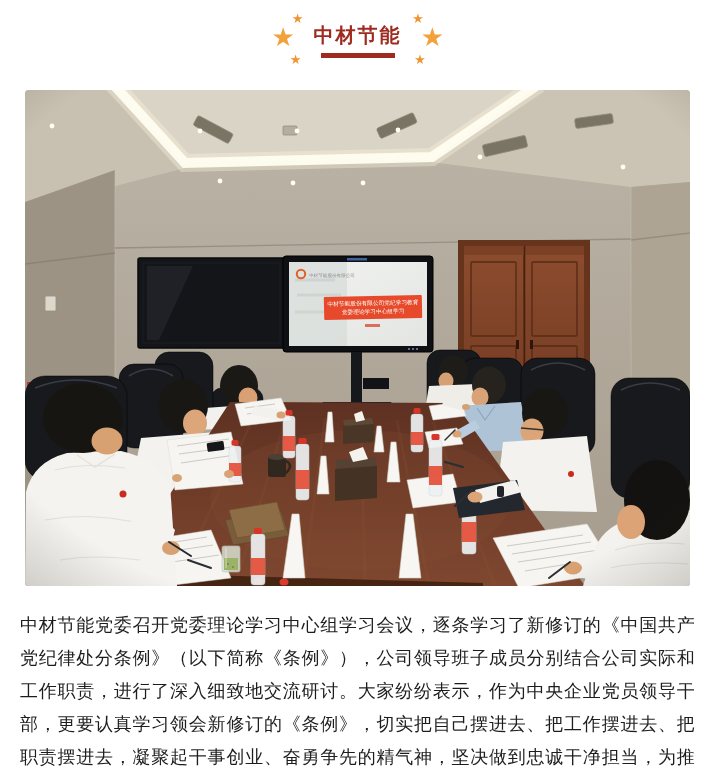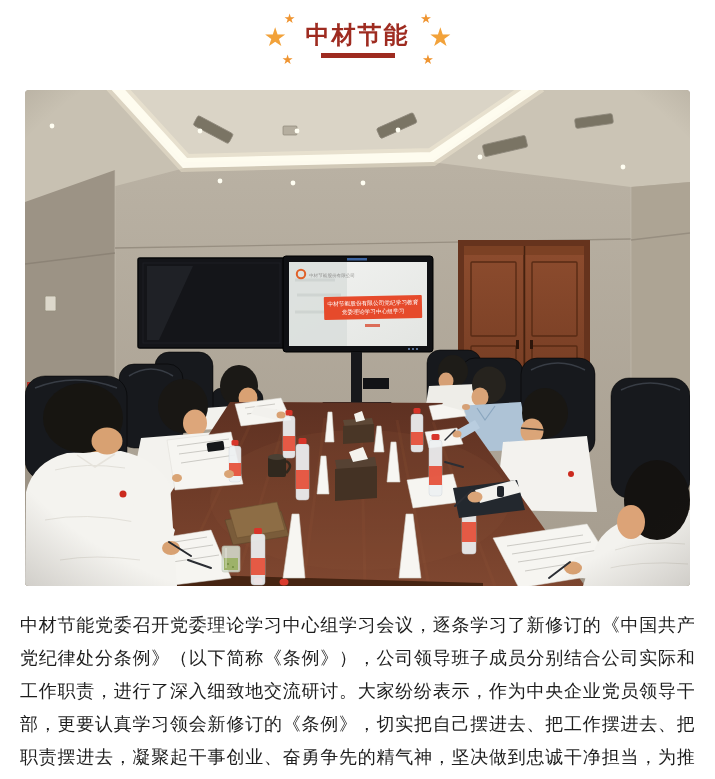--- a/index.html
+++ b/index.html
@@ -7,21 +7,21 @@
   .page{width:715px;background:#fff;}
   
   .brand-header{display:flex;justify-content:center;align-items:center;padding-top:12px;gap:8px;}
   .star-cluster{position:relative;width:34px;height:54px;flex:0 0 auto;}
   .star-cluster .star{position:absolute;line-height:1;}
   .star-big{font-size:26px;top:12px;left:0;}
   .star-small-top{font-size:13px;top:0;right:2px;}
   .star-small-bot{font-size:13px;bottom:0;right:4px;}
   .star-cluster.right{transform:scaleX(-1);}
   .brand-block{text-align:center;}
-  .brand-title{font-size:24px;font-weight:700;letter-spacing:2px;line-height:28px;font-family:Liberation Serif, serif;}
+  .brand-title{font-size:20px;font-weight:700;letter-spacing:2px;line-height:28px;font-family:Liberation Serif, serif;}
   .brand-underline{width:74px;height:5px;margin:4px auto 0;}
   
   .photo-wrap{width:665px;height:496px;margin:24px auto 0;border-radius:4px;overflow:hidden;background:#b3ab9d;}
   .photo-wrap svg{display:block;}
   
   .article{margin:23px 20px 0;padding-bottom:10px;}
   .article p{margin:0;font-size:18px;line-height:33px;color:#1d1d1d;text-align:justify;letter-spacing:.3px;font-weight:400;}
 </style>
 </head>
 <body>

